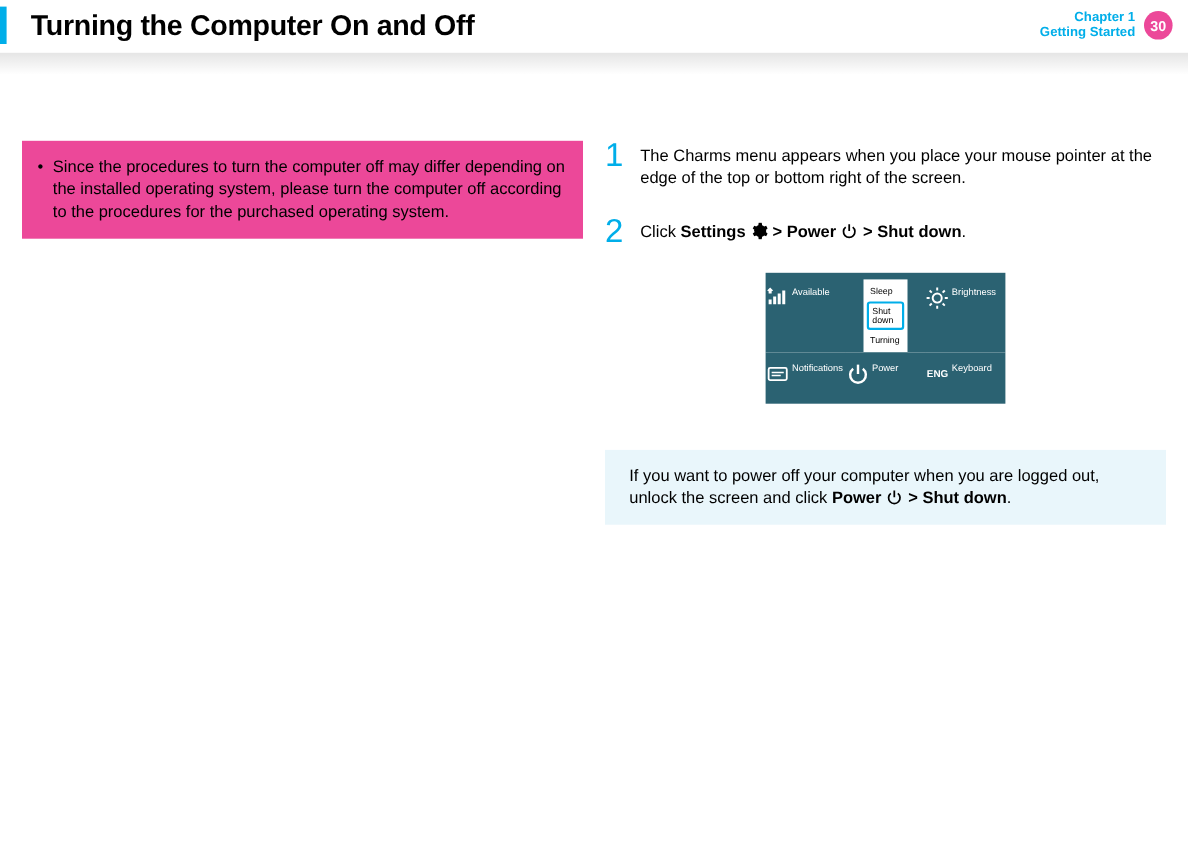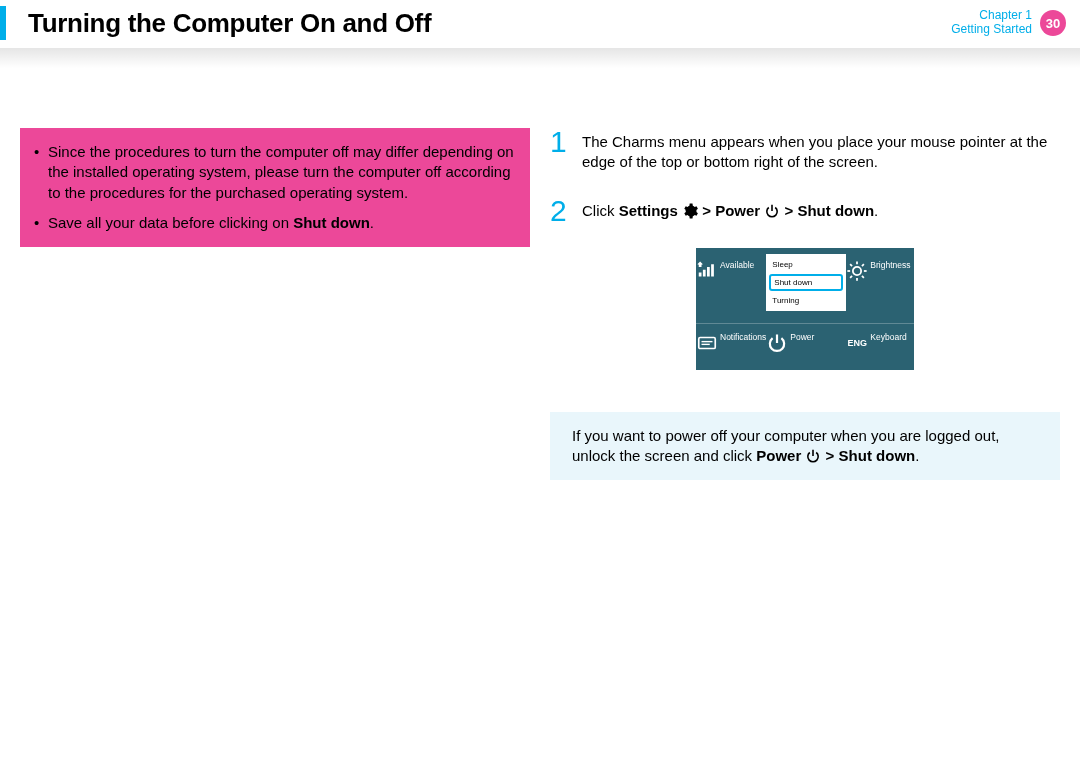--- a/index.html
+++ b/index.html
@@ -34,21 +34,21 @@
     letter-spacing: -0.3px;
   }
   .chapter-block {
     display: flex;
     align-items: center;
     gap: 8px;
   }
   .chapter-text {
     text-align: right;
     color: #00aee9;
-    font-weight: 400;
+    font-weight: 700;
     font-size: 12px;
     line-height: 1.15;
   }
   .page-badge {
     background: #ec4899;
     color: #fff;
     width: 26px;
     height: 26px;
     border-radius: 50%;
     display: flex;
@@ -146,22 +146,22 @@
   }
   .charm-cell .ic { width: 22px; height: 22px; display:flex;align-items:center;justify-content:center; }
   .charm-cell .ic svg { width: 22px; height: 22px; }
   .popup-cell {
     position: relative;
     padding: 0;
   }
   .power-popup {
     background: #fff;
     color: #000;
-    width: 80px;
-    margin: 2px auto 12px;
+    width: 40px;
+    margin: 2px auto 0;
     padding: 2px 0;
     text-align: left;
   }
   .power-popup .opt {
     font-size: 8px;
     padding: 4px 6px;
   }
   .power-popup .highlight {
     border: 2px solid #00aee9;
     border-radius: 3px;
@@ -236,23 +236,20 @@
 </div>
 <div class="header-shadow"></div>
 
 <div class="columns">
 
   <div class="col-left">
     <div class="tipbox">
       <ul>
         <li>
           <span>Since the procedures to turn the computer off may differ depending on the installed operating system, please turn the computer off according to the procedures for the purchased operating system.</span>
-        </li>
-        <li>
-          <span>Save all your data before clicking on </span><b>Shut down</b><span>.</span>
         </li>
       </ul>
     </div>
   </div>
 
   <div class="col-right">
 
     <div class="step">
       <div class="step-num">1</div>
       <div class="step-text">The Charms menu appears when you place your mouse pointer at the edge of the top or bottom right of the screen.</div>

